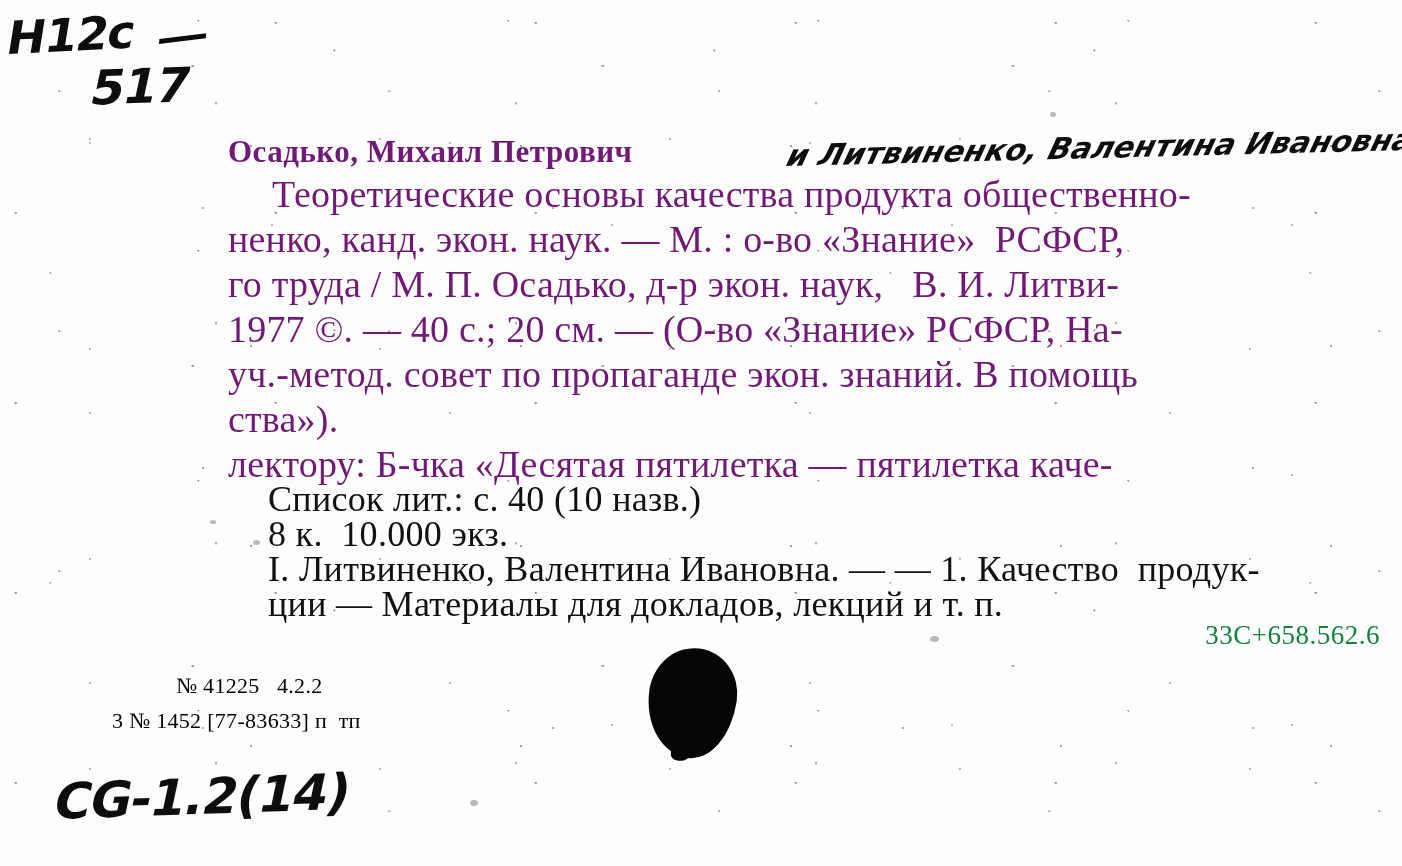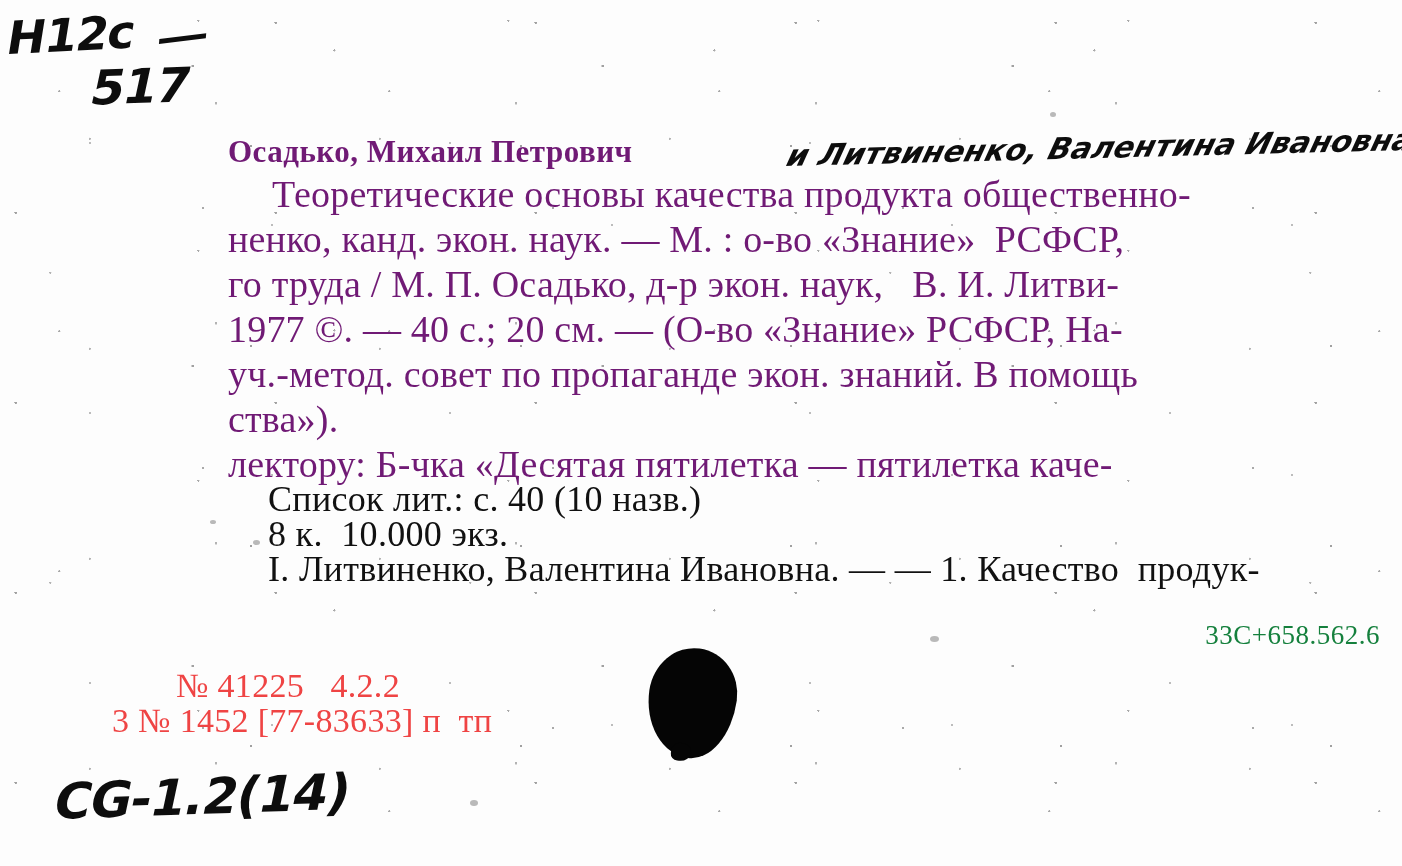--- a/index.html
+++ b/index.html
@@ -129,23 +129,23 @@
     letter-spacing: .5px;
   }
 
   #footer {
     position: absolute;
     left: 112px;
     top: 668px;
     width: 700px;
   }
   .foot-line {
-    font-size: 34px;
+    font-size: 22px;
     line-height: 35px;
-    color: #ef4444;
+    color: #000000;
     white-space: pre;
     letter-spacing: .3px;
   }
   .foot-line.i1 { padding-left: 64px; }
   .foot-line.i2 { padding-left: 0px; }
   .foot-line.i3 { padding-left: 56px; }
 
   
   #blot {
     position: absolute;
@@ -202,20 +202,21 @@
     <div class="line body-line">1977 ©. — 40 с.; 20 см. — (О-во «Знание» РСФСР, На-</div>
     <div class="line body-line">уч.-метод. совет по пропаганде экон. знаний. В помощь</div>
     <div class="line body-line">ства»).</div>
     <div class="line body-line">лектору: Б-чка «Десятая пятилетка — пятилетка каче-</div>
   </div>
 
   <div id="notes">
     <div class="note-line ind">Список лит.: с. 40 (10 назв.)</div>
     <div class="note-line ind">8 к.  10.000 экз.</div>
     <div class="note-line ind">I. Литвиненко, Валентина Ивановна. — — 1. Качество  продук-</div>
+    <div class="note-line">ции — Материалы для докладов, лекций и т. п.</div>
   </div>
 
   <div id="udc">33С+658.562.6</div>
 
   <div id="footer">
     <div class="foot-line i1">№ 41225   4.2.2</div>
     <div class="foot-line i2">3 № 1452 [77-83633] п  тп</div>
   </div>
 
   <div id="blot"></div>

